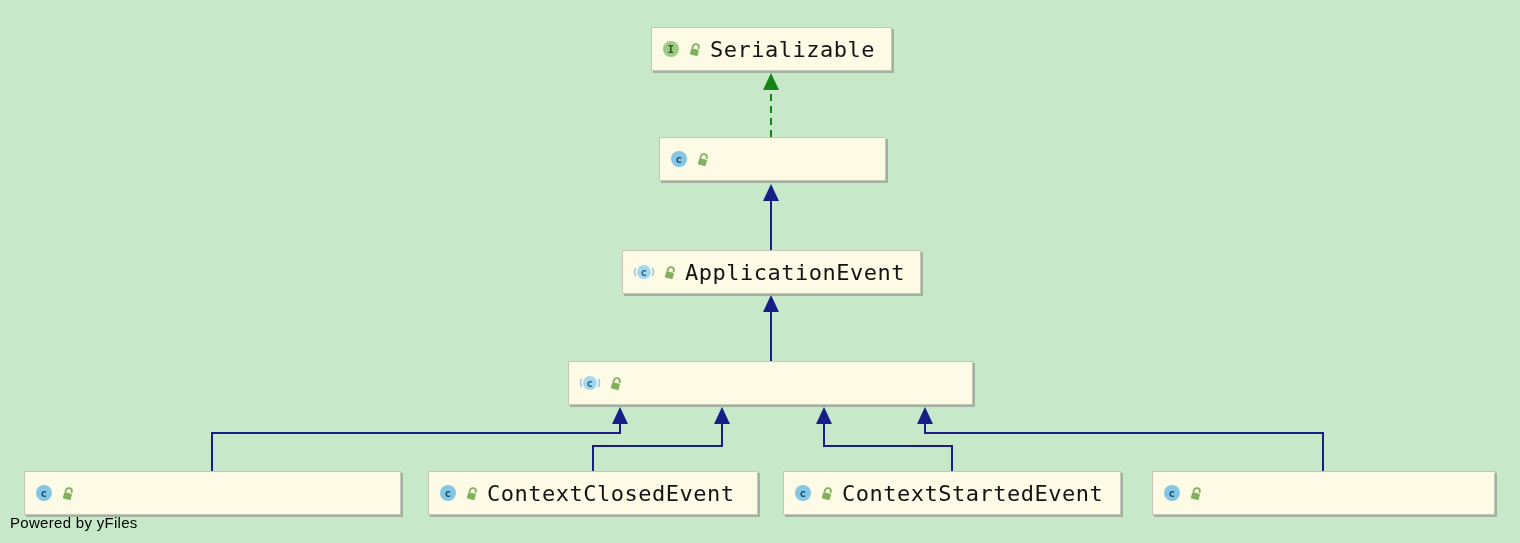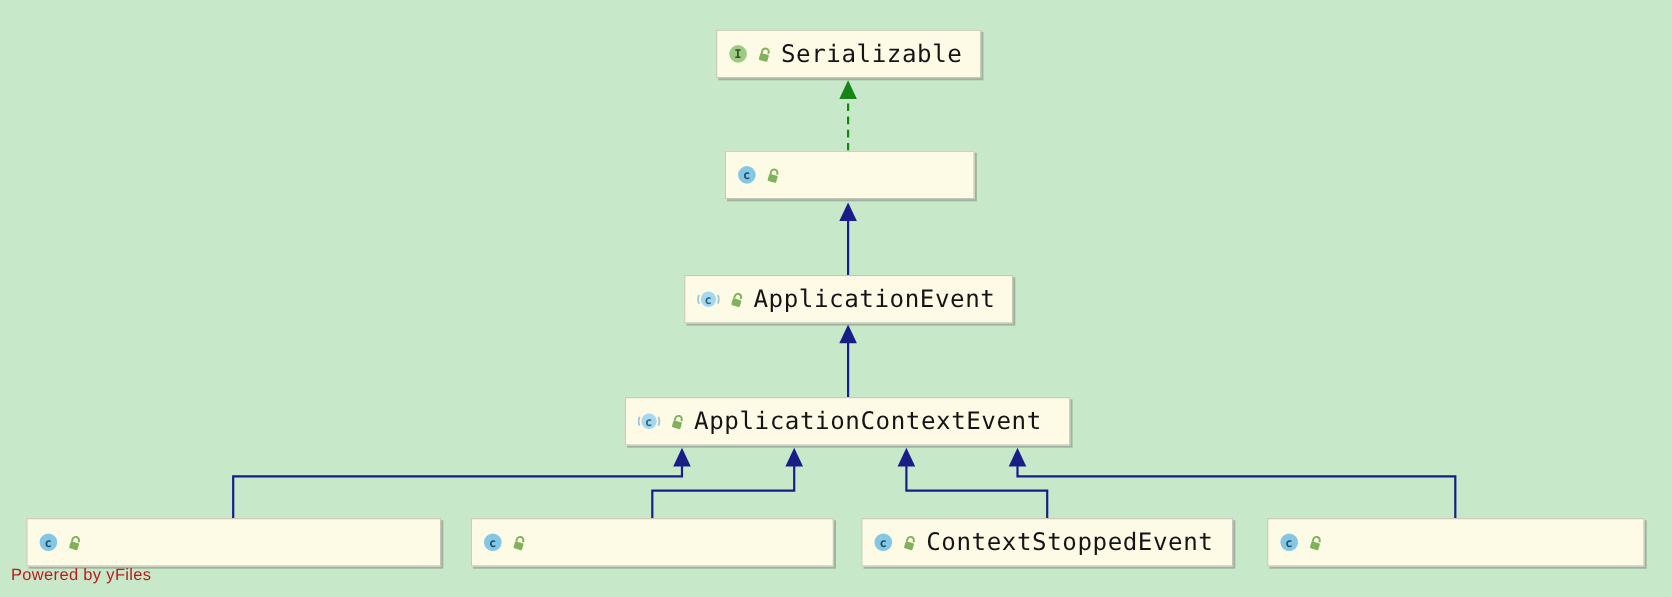--- a/index.html
+++ b/index.html
@@ -30,21 +30,21 @@
     color:#141414;
     white-space:nowrap;
     cursor:pointer;
   }
   .node .ic{display:inline-flex;align-items:center;}
   .watermark{
     position:absolute;
     left:10px;top:514px;
     font-family:"Liberation Sans", sans-serif;
     font-size:15px;
-    color:#b91c1c;
+    color:#000000;
     letter-spacing:.3px;
   }
   .ic-letter{font-family:"DejaVu Sans Mono", monospace;font-weight:bold;}
 </style>
 </head>
 <body>
 
 <div class="canvas">
 
   <svg class="edge-layer">
@@ -150,21 +150,20 @@
       </svg>
     </span>
     <span class="ic">
       <svg width="16" height="16" viewBox="0 0 16 16">
         <g transform="rotate(16 8 9)">
           <path d="M5 8 V6 a3 3 0 0 1 6 0 V7" fill="none" stroke="#7fb25b" stroke-width="1.8"></path>
           <rect x="4" y="8" width="8" height="6.5" rx="1" fill="#7fb25b"></rect>
         </g>
       </svg>
     </span>
-    <span>ApplicationContextEvent</span>
   </div>
 
   <div class="node" style="left:24px;top:471px;width:377px;">
     <span class="ic">
       <svg width="18" height="18" viewBox="0 0 18 18">
         <circle cx="9" cy="9" r="8" fill="#84c7e4"></circle>
         <text class="ic-letter" x="9" y="13" text-anchor="middle" font-size="11" fill="#20506b" font-weight="bold">c</text>
       </svg>
     </span>
     <span class="ic">
@@ -185,38 +184,39 @@
       </svg>
     </span>
     <span class="ic">
       <svg width="16" height="16" viewBox="0 0 16 16">
         <g transform="rotate(16 8 9)">
           <path d="M5 8 V6 a3 3 0 0 1 6 0 V7" fill="none" stroke="#7fb25b" stroke-width="1.8"></path>
           <rect x="4" y="8" width="8" height="6.5" rx="1" fill="#7fb25b"></rect>
         </g>
       </svg>
     </span>
+    <span>ContextClosedEvent</span>
   </div>
 
   <div class="node" style="left:783px;top:471px;width:338px;">
     <span class="ic">
       <svg width="18" height="18" viewBox="0 0 18 18">
         <circle cx="9" cy="9" r="8" fill="#84c7e4"></circle>
         <text class="ic-letter" x="9" y="13" text-anchor="middle" font-size="11" fill="#20506b" font-weight="bold">c</text>
       </svg>
     </span>
     <span class="ic">
       <svg width="16" height="16" viewBox="0 0 16 16">
         <g transform="rotate(16 8 9)">
           <path d="M5 8 V6 a3 3 0 0 1 6 0 V7" fill="none" stroke="#7fb25b" stroke-width="1.8"></path>
           <rect x="4" y="8" width="8" height="6.5" rx="1" fill="#7fb25b"></rect>
         </g>
       </svg>
     </span>
-    <span>ContextStoppedEvent</span>
+    <span>ContextStartedEvent</span>
   </div>
 
   <div class="node" style="left:1152px;top:471px;width:343px;">
     <span class="ic">
       <svg width="18" height="18" viewBox="0 0 18 18">
         <circle cx="9" cy="9" r="8" fill="#84c7e4"></circle>
         <text class="ic-letter" x="9" y="13" text-anchor="middle" font-size="11" fill="#20506b" font-weight="bold">c</text>
       </svg>
     </span>
     <span class="ic">

